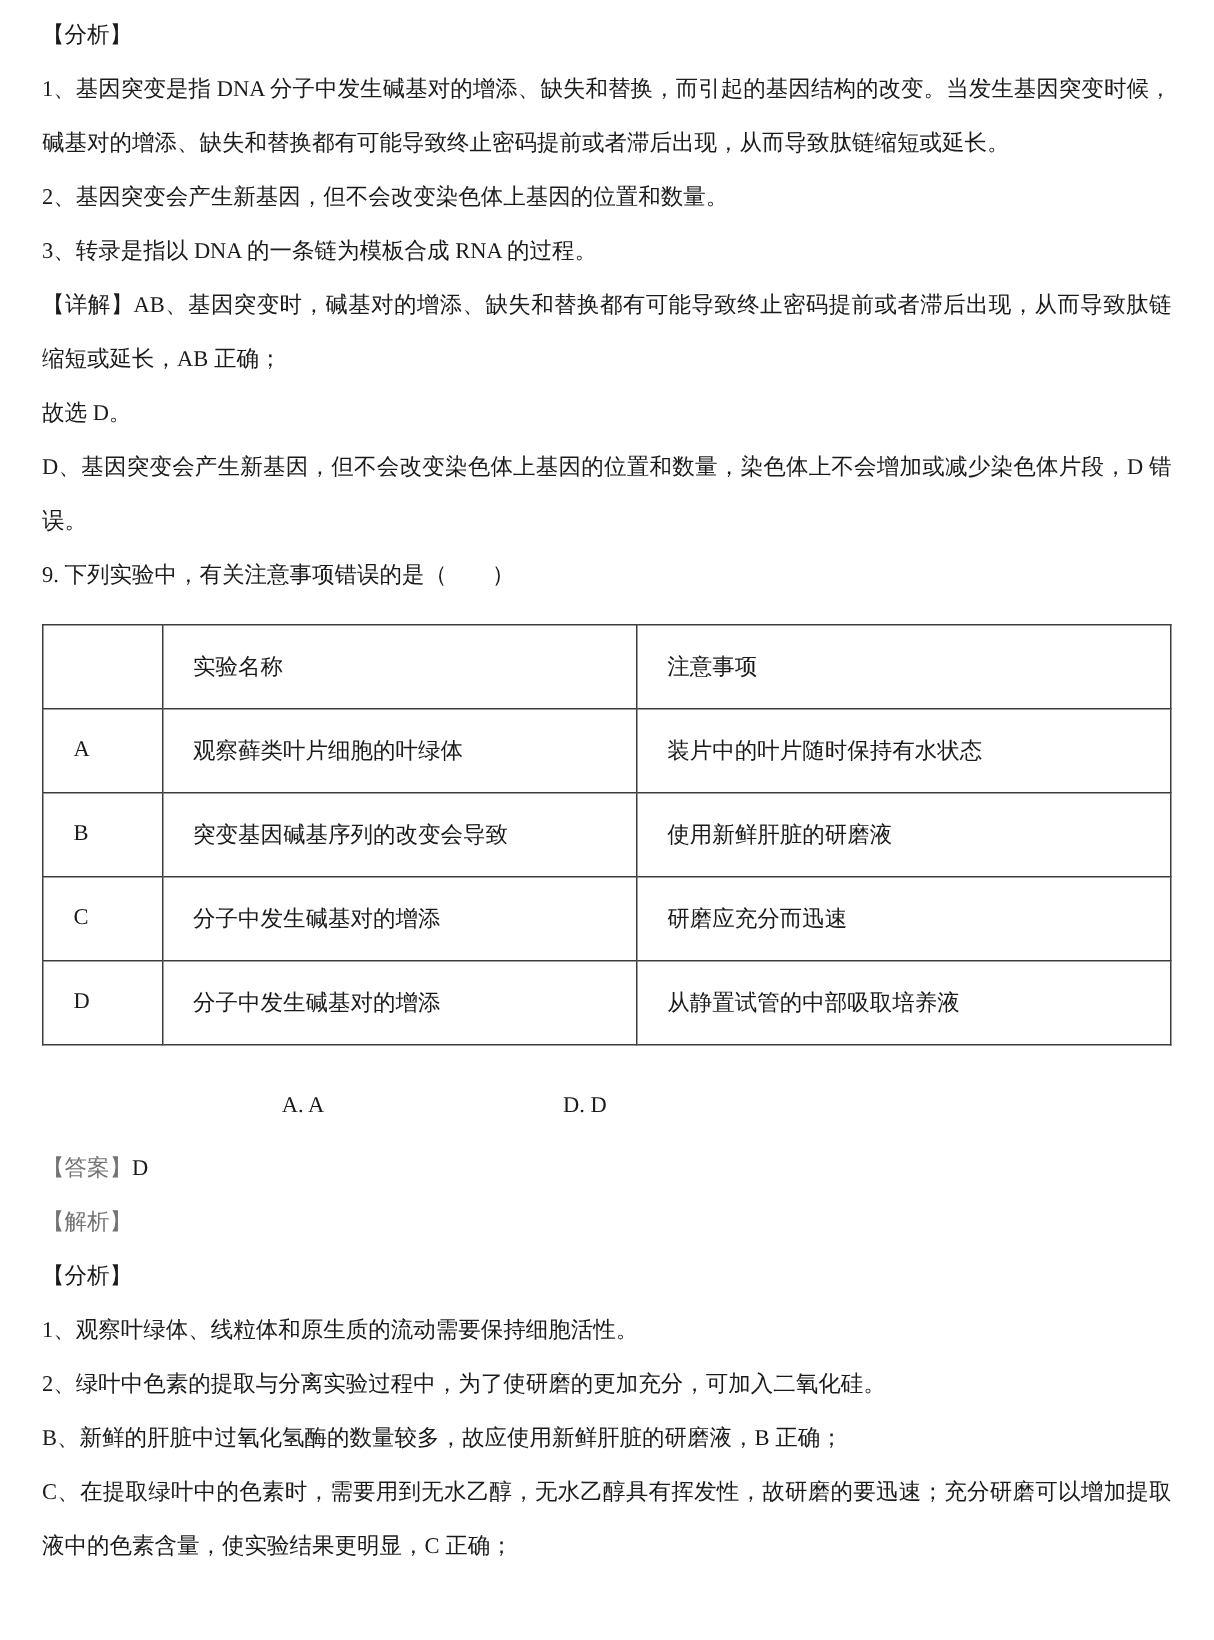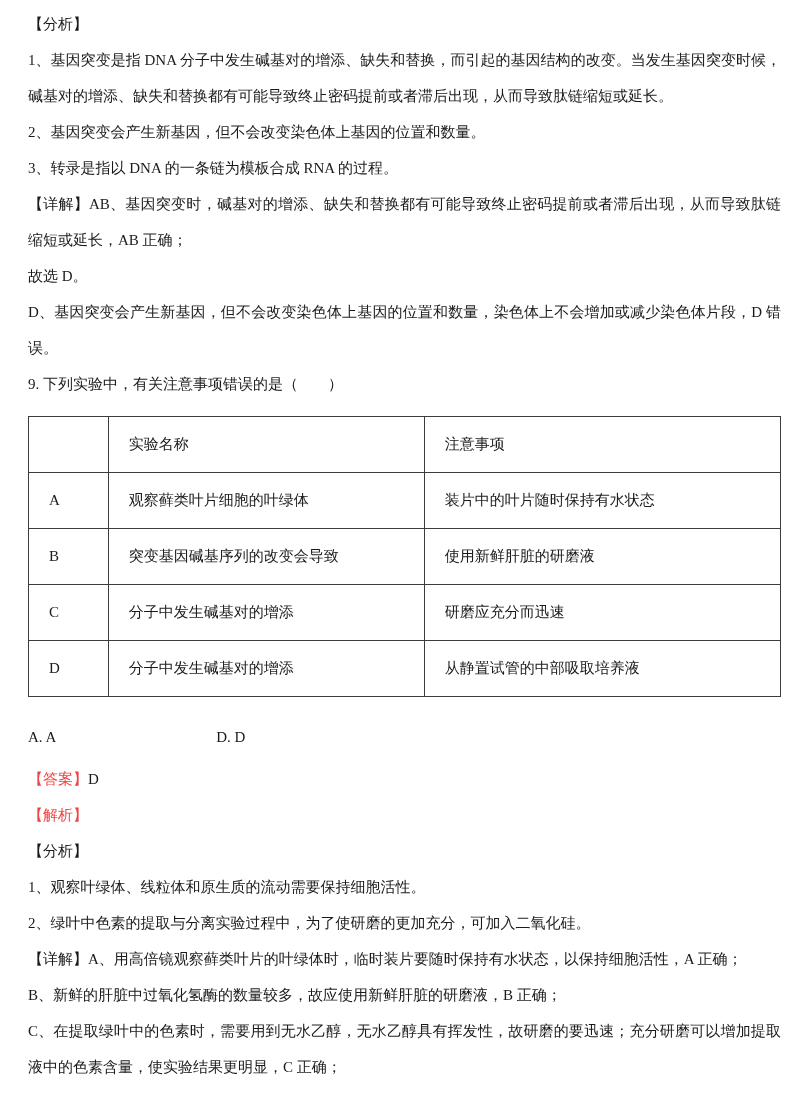--- a/index.html
+++ b/index.html
@@ -16,21 +16,21 @@
   .doc {
     padding: 6px 28px 18px 28px;
   }
   p.line {
     margin: 0;
     line-height: 2.4;
     text-align: justify;
     font-family: Liberation Serif, serif;
   }
   .blue {
-    color: #ef4444;
+    color: #737373;
   }
   .stem {
     margin-top: 2px;
   }
   table.exp {
     width: 100%;
     border-collapse: collapse;
     margin: 14px 0 12px 0;
     table-layout: fixed;
   }
@@ -44,21 +44,21 @@
   td.col-letter { width: 6.5%; }
   td.col-name   { width: 42%; }
   td.col-note   { width: 48%; }
   .options {
     display: flex;
     margin: 22px 0 6px 0;
     line-height: 2.4;
   }
   .options span {
     width: 25%;
-    text-align: left;
+    text-align: right;
   }
 </style>
 </head>
 <body>
 
 <main class="doc">
 
   <p class="line">【分析】</p>
   <p class="line">1、基因突变是指 DNA 分子中发生碱基对的增添、缺失和替换，而引起的基因结构的改变。当发生基因突变时候，碱基对的增添、缺失和替换都有可能导致终止密码提前或者滞后出现，从而导致肽链缩短或延长。</p>
   <p class="line">2、基因突变会产生新基因，但不会改变染色体上基因的位置和数量。</p>
@@ -102,17 +102,16 @@
   <div class="options">
     <span>A. A</span>
     <span>D. D</span>
   </div>
 
   <p class="line"><span class="blue">【答案】</span><span>D</span></p>
   <p class="line"><span class="blue">【解析】</span></p>
   <p class="line">【分析】</p>
   <p class="line">1、观察叶绿体、线粒体和原生质的流动需要保持细胞活性。</p>
   <p class="line">2、绿叶中色素的提取与分离实验过程中，为了使研磨的更加充分，可加入二氧化硅。</p>
-  <p class="line"><span>【详解】</span><span>A、用高倍镜观察藓类叶片的叶绿体时，临时装片要随时保持有水状态，以保持细胞活性，A 正确；</span></p>
   <p class="line">B、新鲜的肝脏中过氧化氢酶的数量较多，故应使用新鲜肝脏的研磨液，B 正确；</p>
   <p class="line">C、在提取绿叶中的色素时，需要用到无水乙醇，无水乙醇具有挥发性，故研磨的要迅速；充分研磨可以增加提取液中的色素含量，使实验结果更明显，C 正确；</p>
 
 </main>
 
 </body></html>

